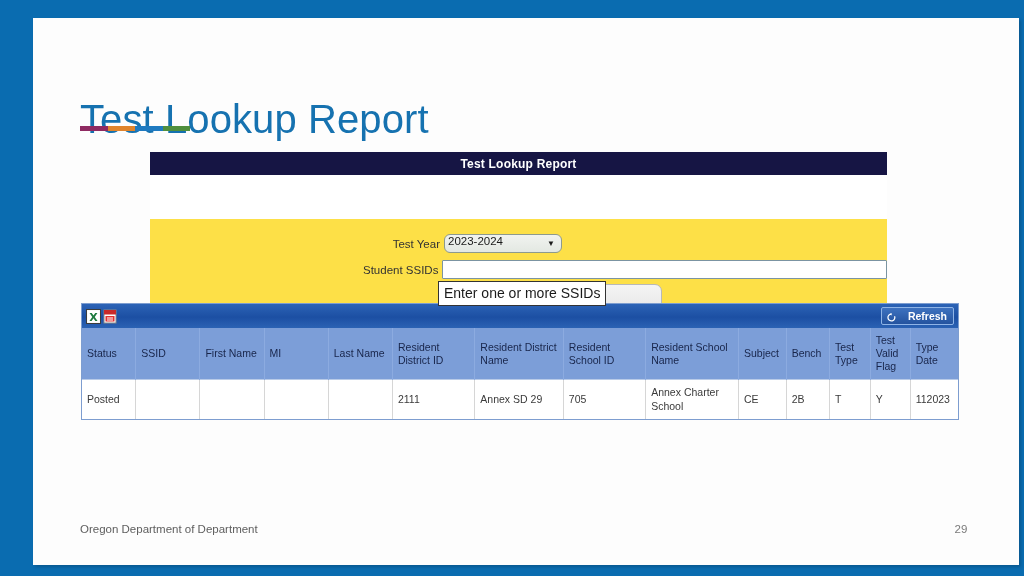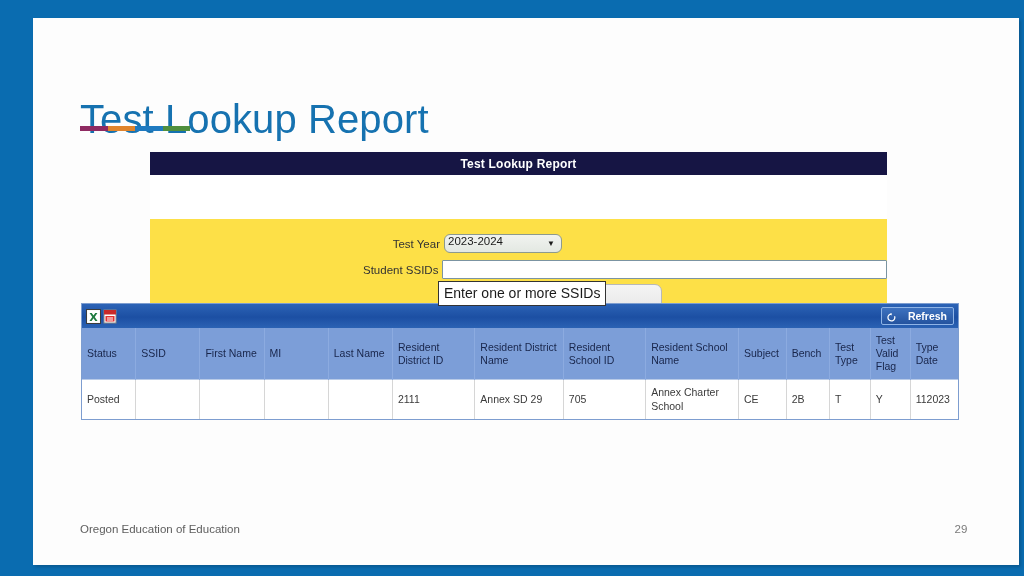--- a/index.html
+++ b/index.html
@@ -381,17 +381,17 @@
               <td>CE</td>
               <td>2B</td>
               <td>T</td>
               <td>Y</td>
               <td>112023</td>
             </tr>
           </tbody>
       </table>
     </div>
 
-    <div id="footer-org">Oregon Education of Education</div>
+    <div id="footer-org">Oregon Department of Department</div>
     <div id="footer-page">29</div>
 
   </div>
 </div>
 
 </body></html>

